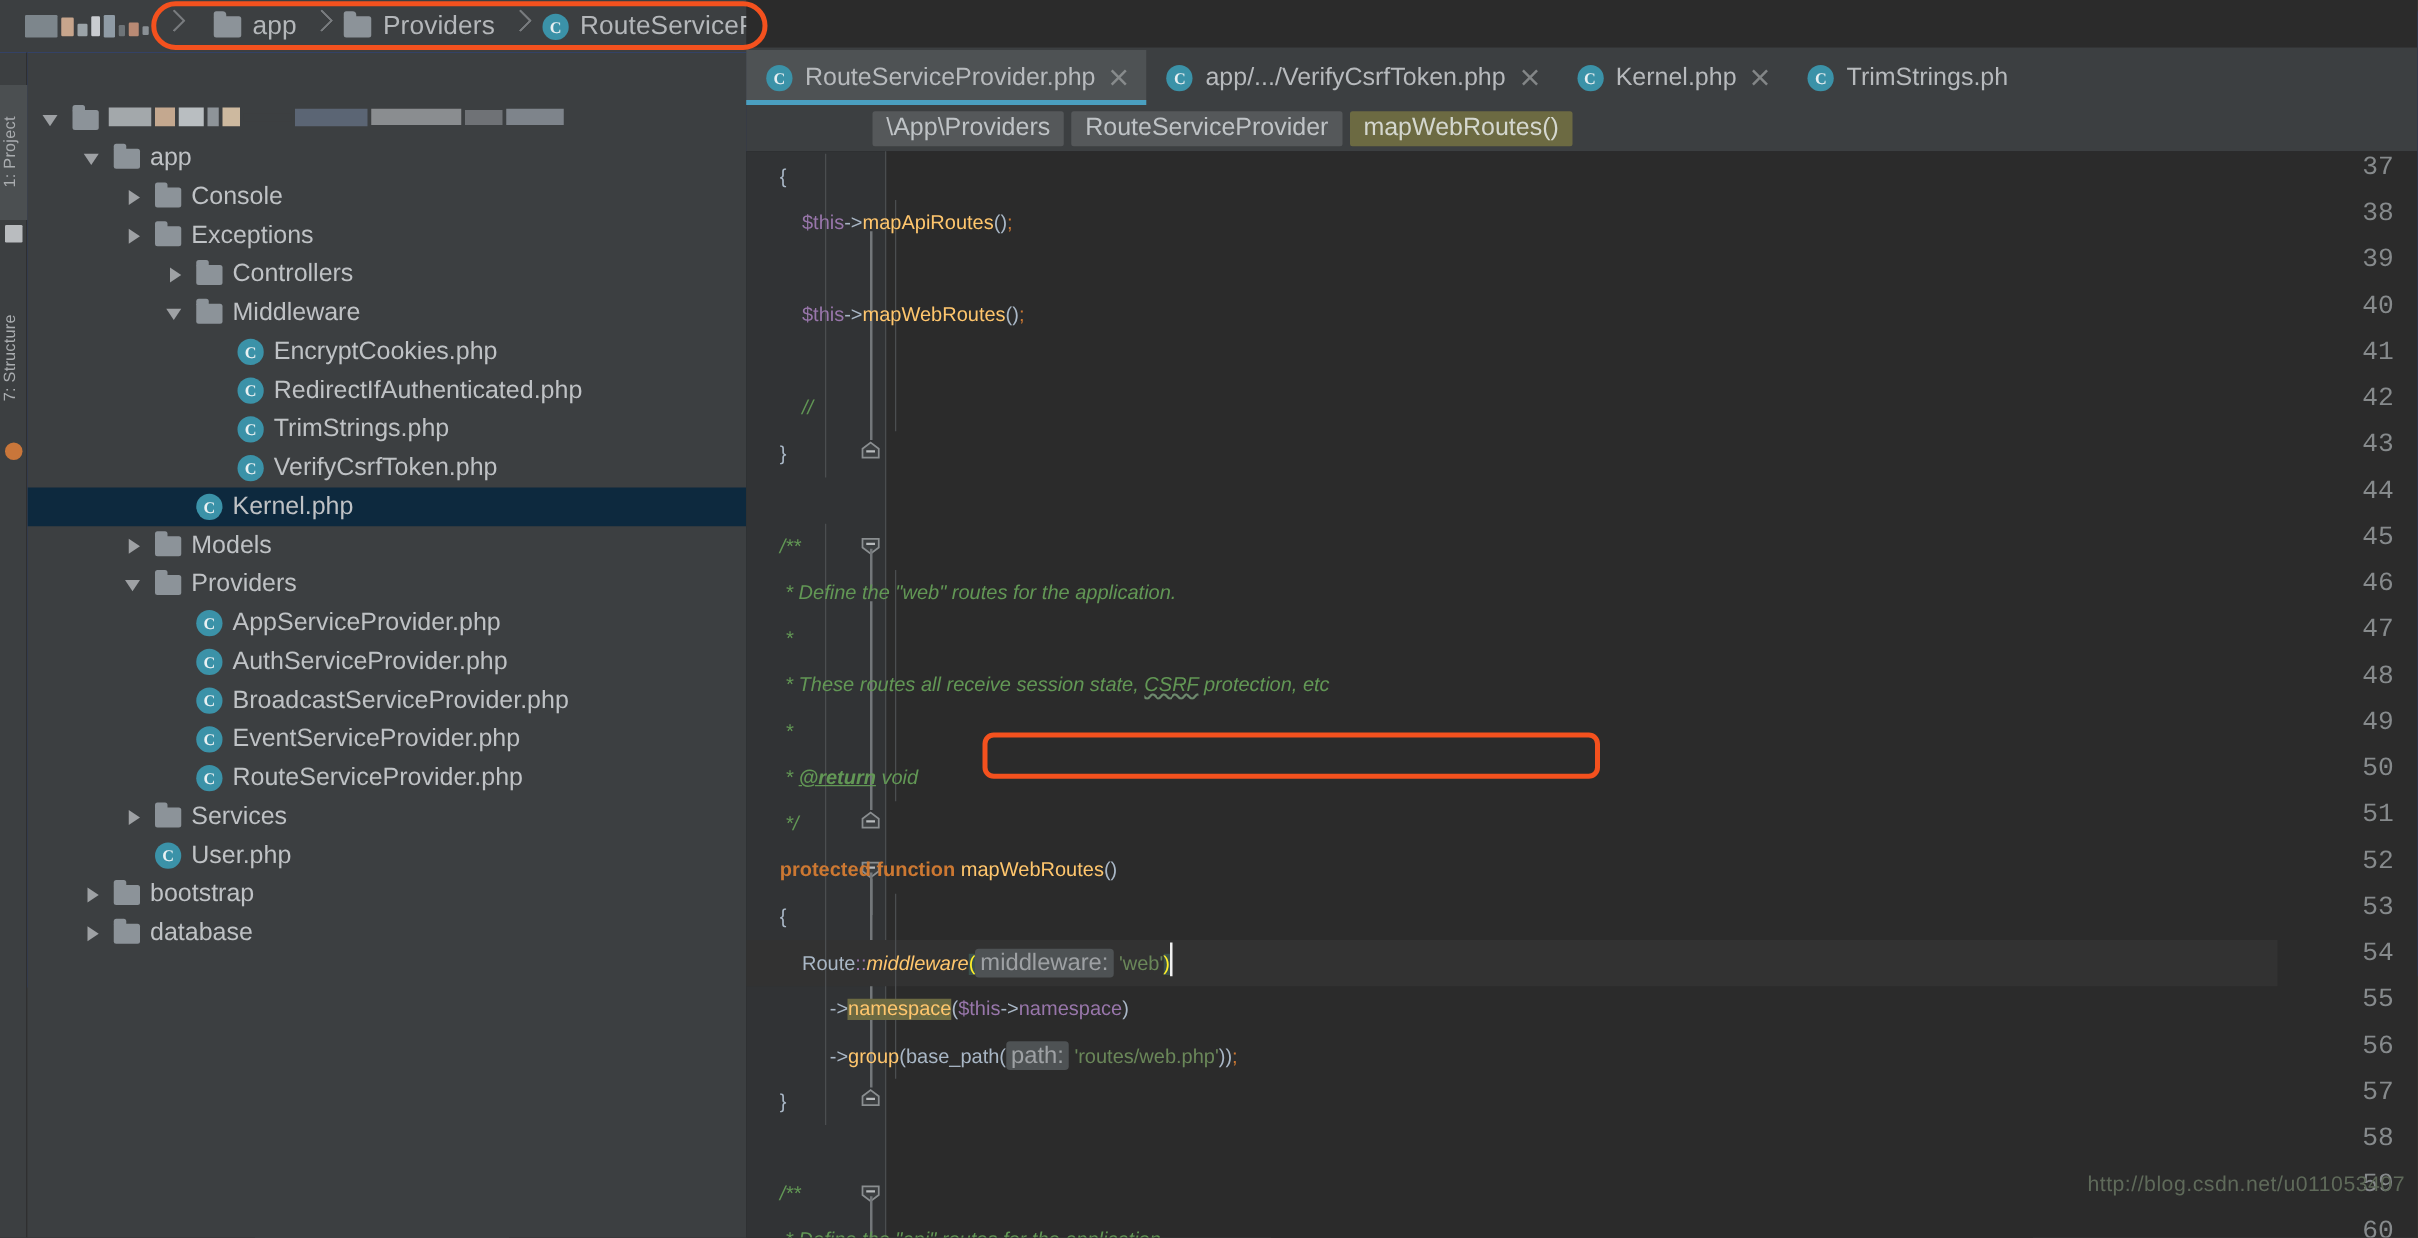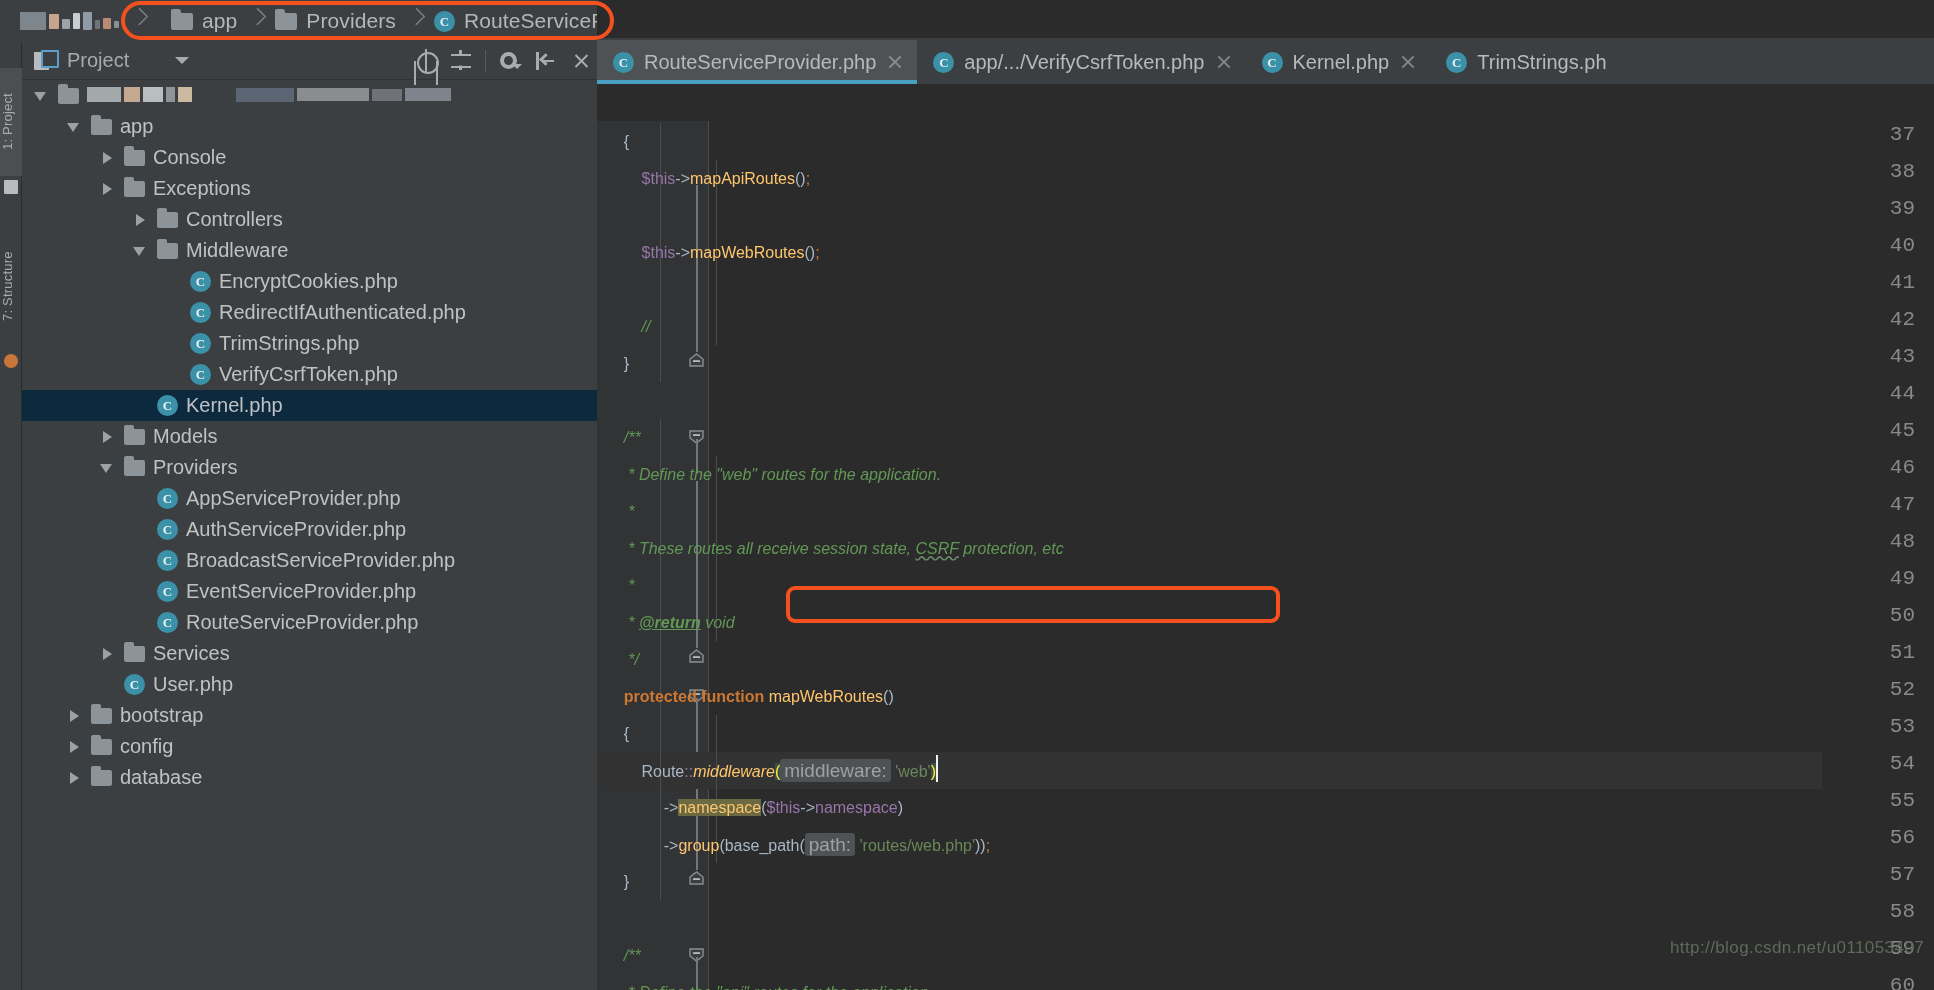--- a/index.html
+++ b/index.html
@@ -211,39 +211,20 @@
   <div class="anno-breadcrumb"></div>
 
   <div class="toolstrip">
     <div class="vtab project">1: Project</div>
     <div class="vtab structure">7: Structure</div>
     <div style="position:absolute;left:4px;top:138px;width:14px;height:14px;background:#b9bcbf;border-radius:1px;"></div>
     <div style="position:absolute;left:4px;top:312px;width:14px;height:14px;border-radius:50%;background:#c9763a;"></div>
   </div>
 
   <div class="projpanel">
-    <div class="projhead">
-      <span class="proj-ic"></span>
-      <span class="ptitle">Project</span>
-      <span class="caret-dn" style="margin-left:46px;"></span>
-
-      <div class="projtools">
-        <span class="tool ic-target"></span>
-        <span class="tool ic-collapse"></span>
-        <span class="divider-v"></span>
-        <span class="tool ic-gear">
-          <i class="g"></i>
-            <i class="sm"></i>
-        </span>
-        <span class="tool ic-hide">
-            <i></i>
-          </span>
-        <span class="ic-close" style="margin-left:2px;"></span>
-      </div>
-    </div>
 
     <div class="tree" id="tree">
         <div class="row" style="padding-left: 10px;">
           <span class="tri open"></span>
           <span style="width: 9px; flex: 0 0 9px;"></span>
           <span class="fic"></span>
           <span class="lbl" style="filter: blur(0.5px);"><span style="display:inline-flex;gap:3px;align-items:center;">
               <span style="width:34px;height:15px;background:#a3a8ab;display:inline-block;"></span>
               <span style="width:16px;height:15px;background:#c4a88f;display:inline-block;"></span>
               <span style="width:20px;height:15px;background:#b9bec1;display:inline-block;"></span>
@@ -373,26 +354,20 @@
         <div class="row" style="padding-left: 43px;">
           <span class="tri closed"></span>
           <span style="width: 9px; flex: 0 0 9px;"></span>
           <span class="fic"></span>
           <span class="lbl">bootstrap</span>
         </div>
         <div class="row" style="padding-left: 43px;">
           <span class="tri closed"></span>
           <span style="width: 9px; flex: 0 0 9px;"></span>
           <span class="fic"></span>
-          <span class="lbl">config</span>
-        </div>
-        <div class="row" style="padding-left: 43px;">
-          <span class="tri closed"></span>
-          <span style="width: 9px; flex: 0 0 9px;"></span>
-          <span class="fic"></span>
           <span class="lbl">database</span>
         </div>
       </div>
   </div>
 
   <div class="editor">
     <div class="tabbar" id="tabbar">
         <div class="etab active">
           <span class="cls-ic">C</span>
           <span>RouteServiceProvider.php</span>
@@ -406,20 +381,25 @@
         </div>
         <div class="etab">
           <span class="cls-ic">C</span>
           <span>Kernel.php</span>
           <span class="tclose"></span>
         </div>
         <div class="etab">
           <span class="cls-ic">C</span>
           <span>TrimStrings.ph</span>
         </div>
+      </div>
+    <div class="crumbbar" id="crumbbar">
+        <div class="chip">\App\Providers</div>
+        <div class="chip">RouteServiceProvider</div>
+        <div class="chip hi">mapWebRoutes()</div>
       </div>
 
     <div class="codewrap">
       <div class="gutter"></div>
       <div class="vsep"></div>
       <div id="gutterlines">
           <div class="gline" style="top: 2px;">37</div>
           <div class="gline" style="top: 39px;">38</div>
           <div class="gline" style="top: 76px;">39</div>
           <div class="gline" style="top: 113px;">40</div>

